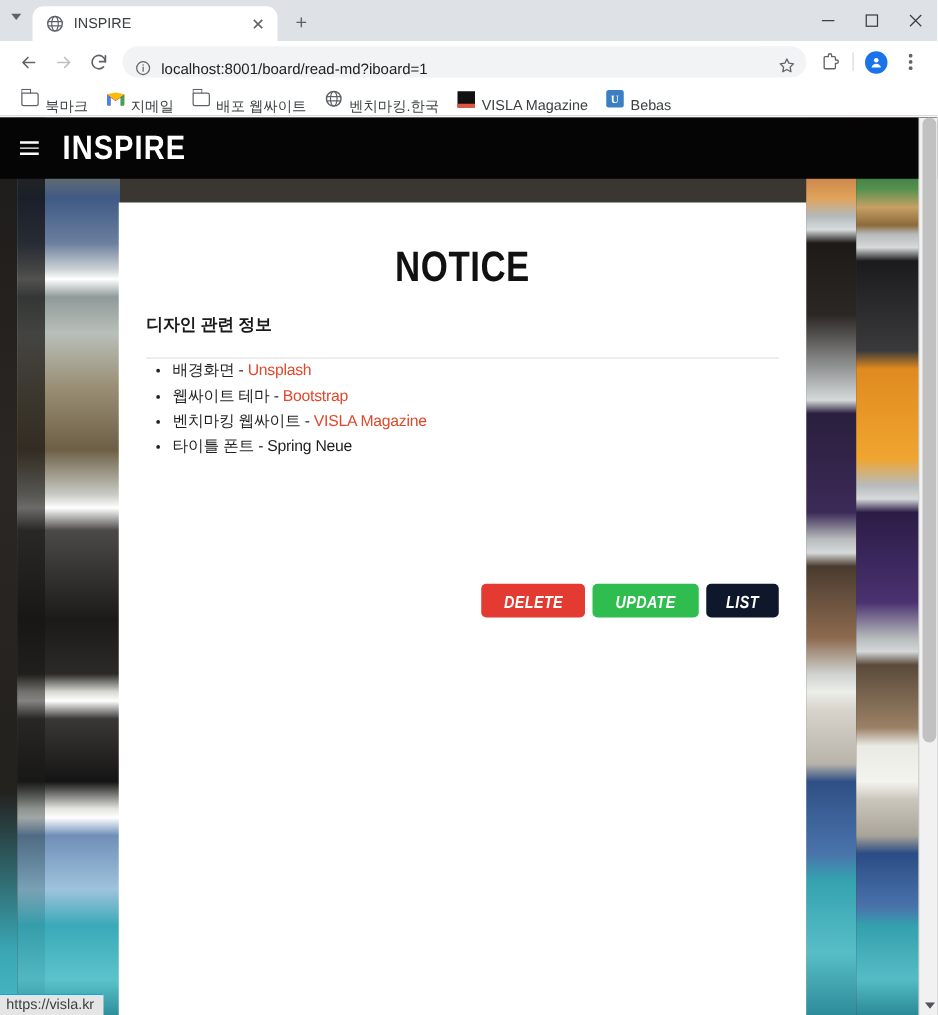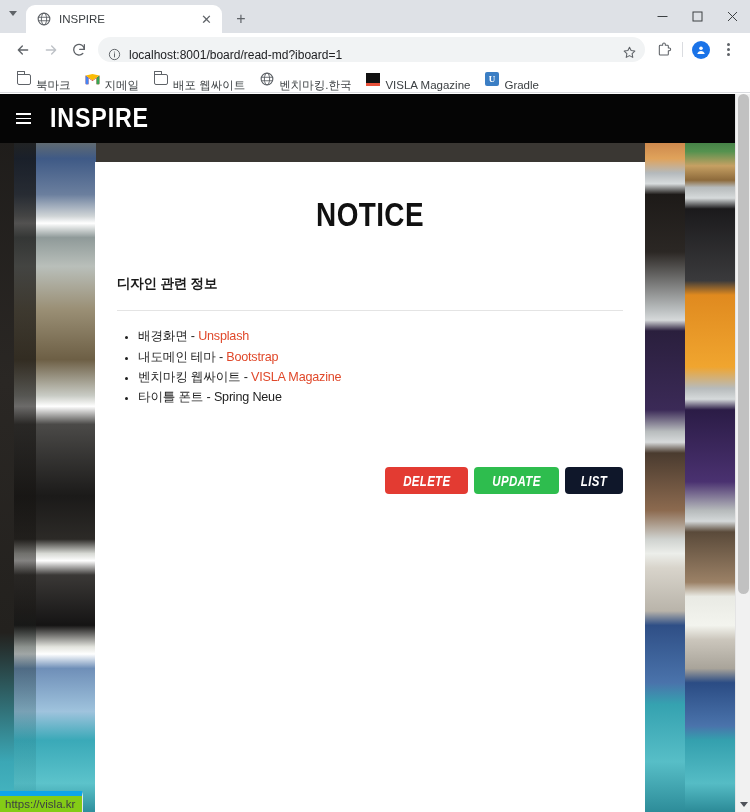--- a/index.html
+++ b/index.html
@@ -294,33 +294,32 @@
     font-size: 34px;
     font-weight: bold;
     color: #111111;
     letter-spacing: 0.5px;
     transform: scaleX(0.82);
     margin-top: 6px;
     margin-bottom: 0;
     line-height: 1.1;
   }
   .subject {
-    margin-top: 42px;
+    margin-top: 18px;
     font-size: 13.5px;
     font-weight: bold;
     color: #1a1a1a;
     letter-spacing: -0.2px;
   }
   .divider {
     margin-top: 17px;
     height: 1px;
     background: #e4e4e4;
   }
   .content-list {
-    margin-top: 16px;
     list-style: disc;
     padding-left: 21px;
   }
   .content-list li {
     font-size: 12.6px;
     color: #1f1f1f;
     line-height: 1.52;
     letter-spacing: -0.2px;
     margin-bottom: 1px;
   }
@@ -354,28 +353,28 @@
   }
   .btn span { display: inline-block; transform: scaleX(0.82); }
   .btn-delete { background: #e33b32; }
   .btn-update { background: #2ebd4e; }
   .btn-list   { background: #0f172a; }
 
   
   .status-bar {
     position: absolute;
     left: 0; bottom: 0;
-    background: #84cc16;
+    background: #e5e5e5;
     border-top-right-radius: 2px;
     padding: 2px 7px 2px 5px;
     font-size: 11.5px;
     color: #3c4043;
     z-index: 60;
     border-right: 1px solid #e6e6e6;
-    border-top: 5px solid #0ea5e9;
+    border-top: 1px solid #0ea5e9;
     text-align: center;
   }
 
   
   .scrollbar {
     position: absolute;
     right: 0; top: 0;
     width: 15px;
     bottom: 0;
     background: #f1f1f1;
@@ -545,21 +544,21 @@
       <span class="bm-ico">
           <span class="sq-visla"></span>
         </span>
       <span class="bm-label">VISLA Magazine</span>
     </div>
 
     <div class="bm">
       <span class="bm-ico">
           <span class="sq-united">U</span>
         </span>
-      <span class="bm-label">Gradle</span>
+      <span class="bm-label">Bebas</span>
     </div>
   </div>
 
   <div class="viewport">
 
     <div class="bg-photo">
 
       <div class="bgcol" style="left:0;width:14px;background:linear-gradient(180deg,#1d1b19 0%,#2a2724 40%,#23211e 75%,#3ba7b5 93%,#49b9c4 100%);"></div>
 
       <div class="bgcol" style="left:14px;width:82px;background:
@@ -626,21 +625,21 @@
     <div class="card">
       <h1 class="notice-title">NOTICE</h1>
       <div class="subject">디자인 관련 정보</div>
       <div class="divider"></div>
 
       <ul class="content-list">
         <li>
           <span>배경화면 - </span><a class="link" href="#">Unsplash</a>
         </li>
         <li>
-          <span>내도메인 테마 - </span><a class="link" href="#">Bootstrap</a>
+          <span>웹싸이트 테마 - </span><a class="link" href="#">Bootstrap</a>
         </li>
         <li>
           <span>벤치마킹 웹싸이트 - </span><a class="link" href="#">VISLA Magazine</a>
         </li>
         <li>
           <span>타이틀 폰트 - </span><span>Spring Neue</span>
         </li>
       </ul>
 
       <div class="btn-row">

